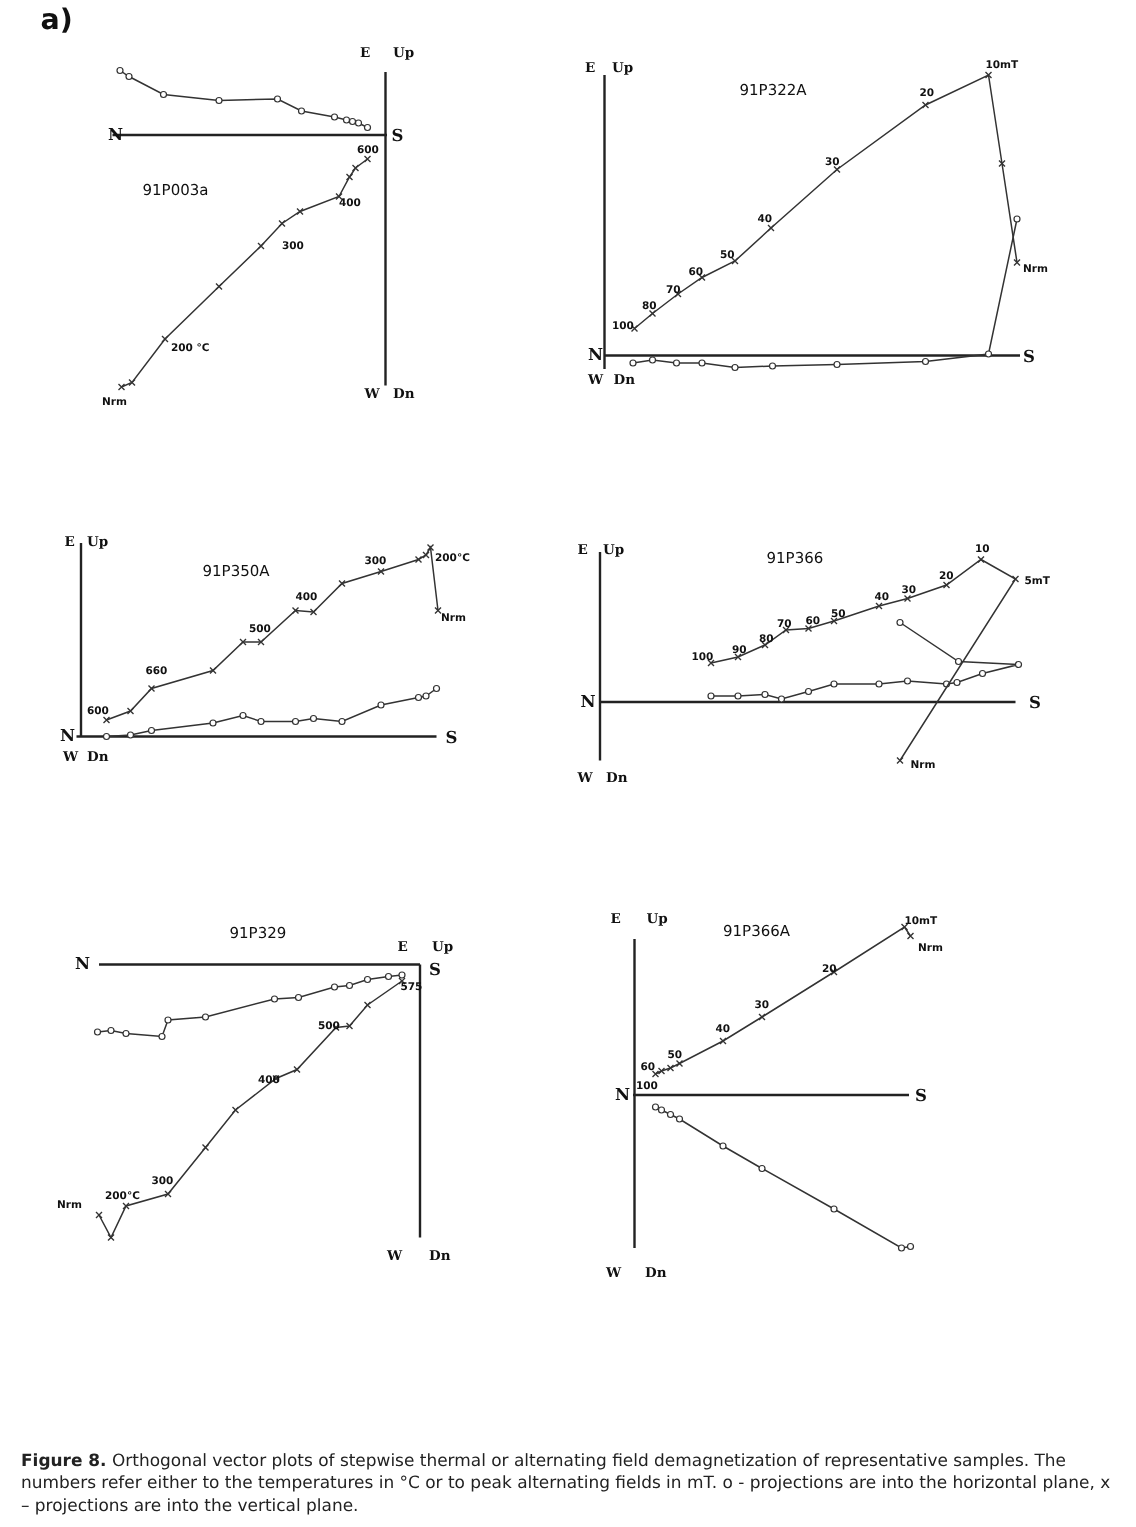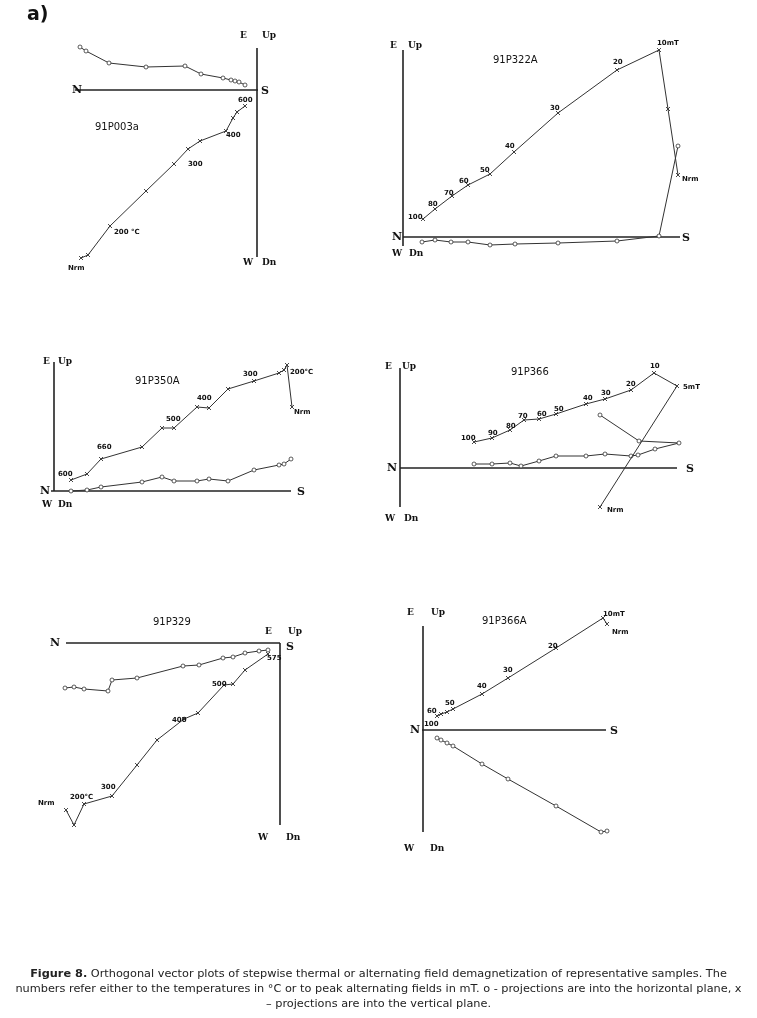--- a/index.html
+++ b/index.html
@@ -7,21 +7,21 @@
   #panel-label { position:absolute; left:27px; top:2px; font:bold 19px "DejaVu Sans", sans-serif; }
   #figure { position:absolute; left:0; top:0; }
   .axis { stroke:#222; stroke-width:1.6; fill:none; }
   .trace { stroke:#333; stroke-width:1; fill:none; }
   .lbl { font-family:"DejaVu Sans", sans-serif; font-weight:bold; font-size:7px; fill:#111; }
   .dir { font-family:"DejaVu Serif", serif; font-weight:bold; font-size:9px; fill:#111; }
   .dirL { font-family:"DejaVu Serif", serif; font-weight:bold; font-size:11px; fill:#111; }
   .title { font-family:"DejaVu Sans", sans-serif; font-size:10px; fill:#111; }
   .mk-o { stroke:#333; stroke-width:0.8; fill:#fff; }
   .mk-x { stroke:#333; stroke-width:0.9; }
-  #caption { position:absolute; left:14px; right:14px; top:966px; font:11.3px/15px "DejaVu Sans", sans-serif; text-align:center; color:#222; }
+  #caption { position:absolute; left:14px; right:14px; top:966px; font:11.3px/15px "DejaVu Sans", sans-serif; color:#222; }
   #caption .fig { font-weight:bold; }
 </style>
 </head>
 <body>
 
 <div id="panel-label">a)</div>
 
 <svg id="figure" width="757" height="960" viewBox="0 0 757 960" xmlns="http://www.w3.org/2000/svg">
     <g>
       <line x1="75" y1="90" x2="258" y2="90" class="axis"></line>

